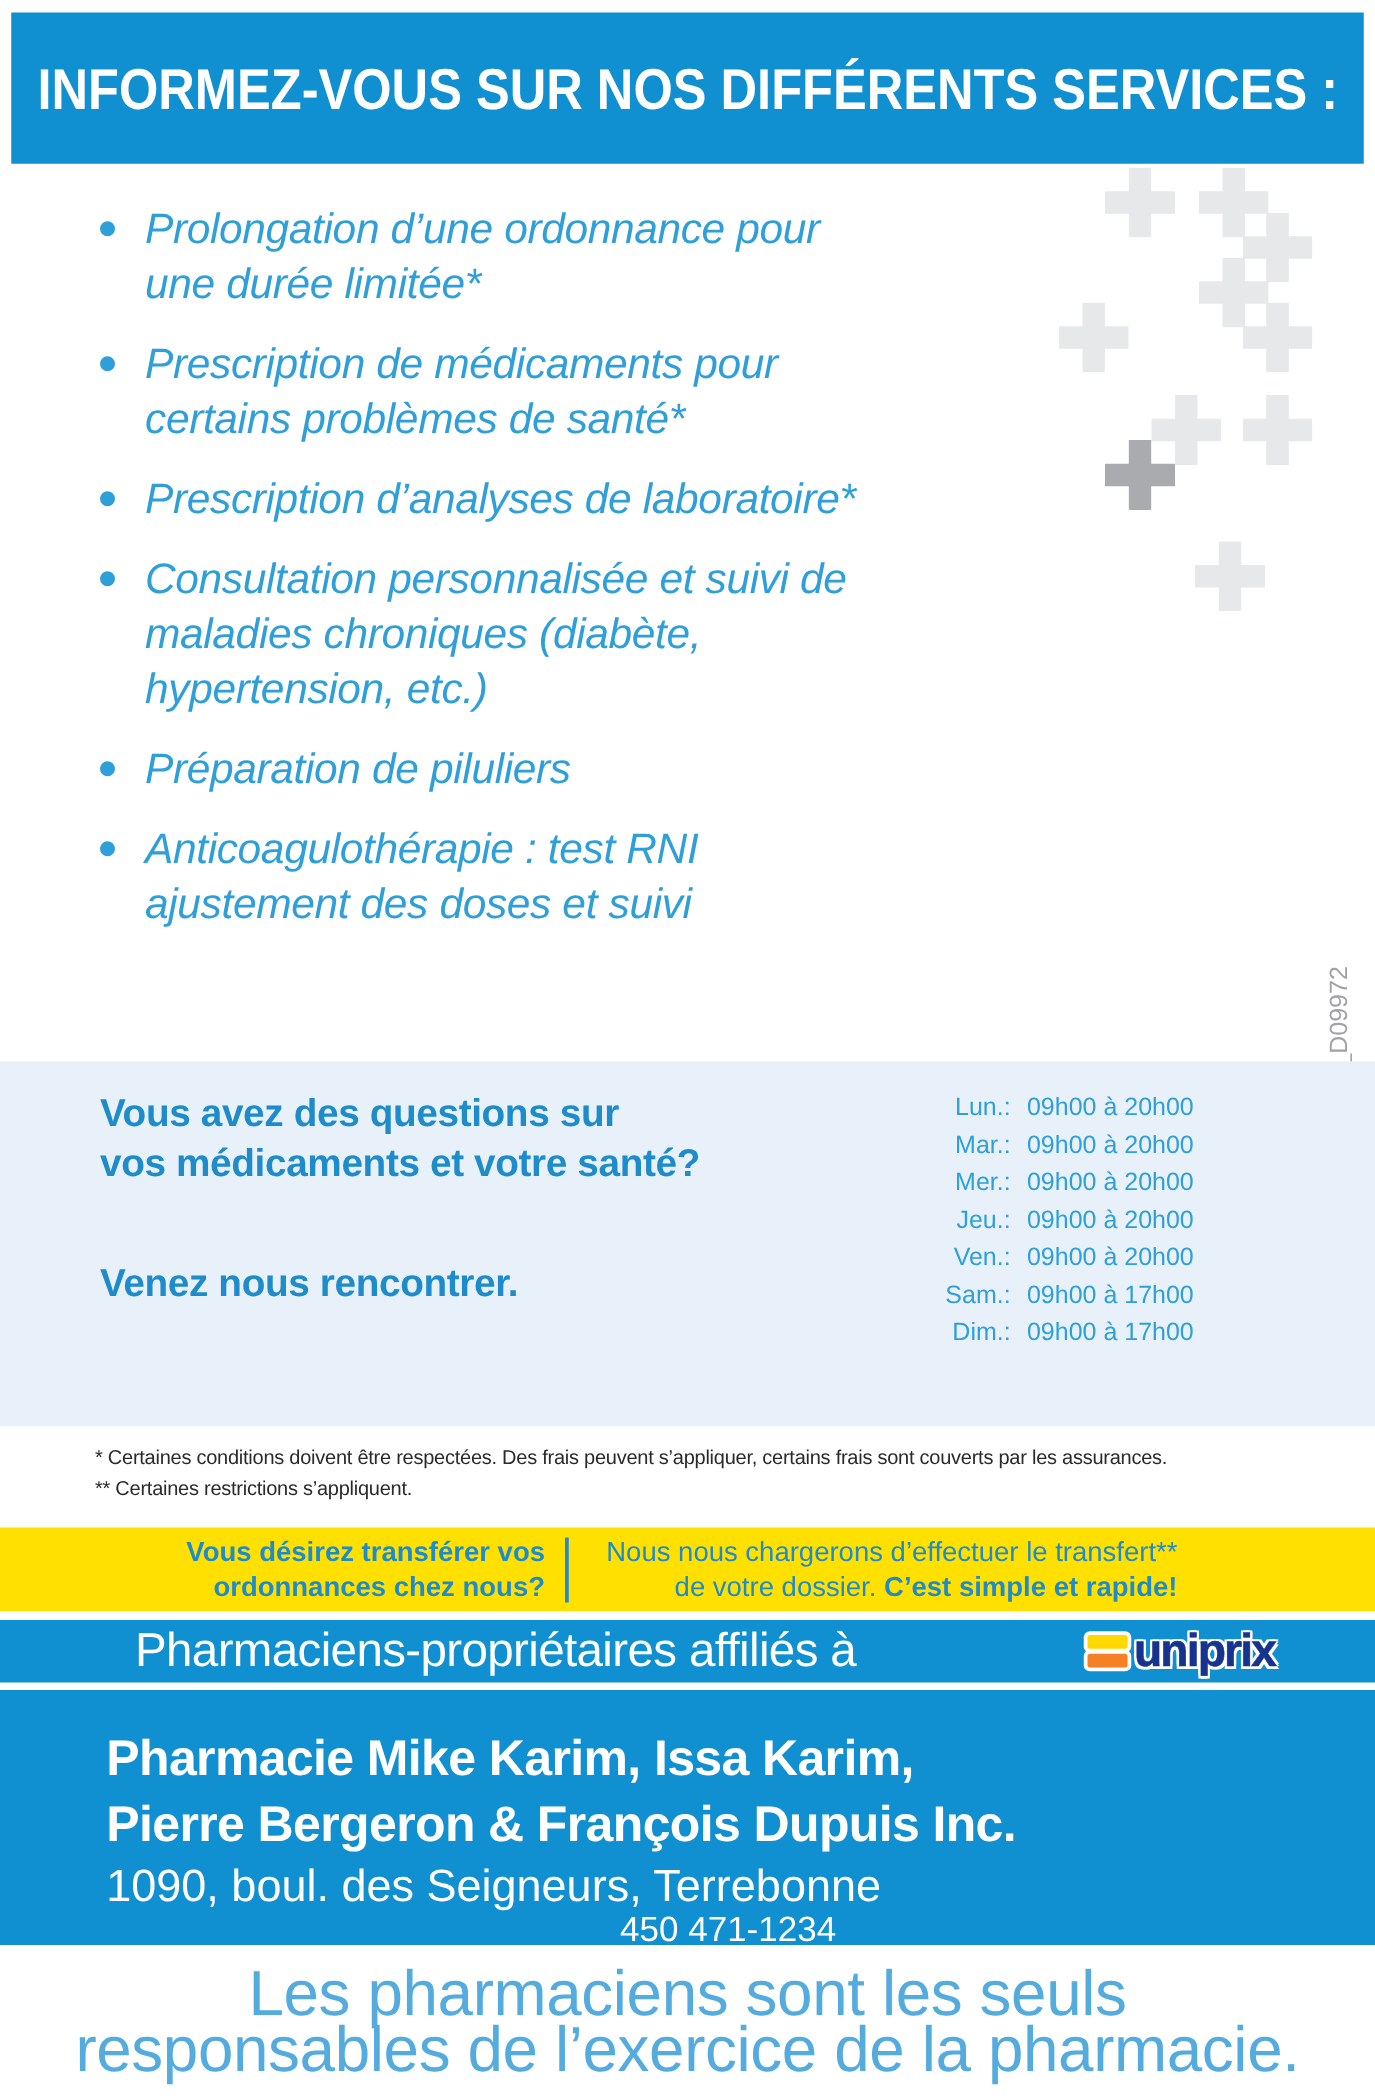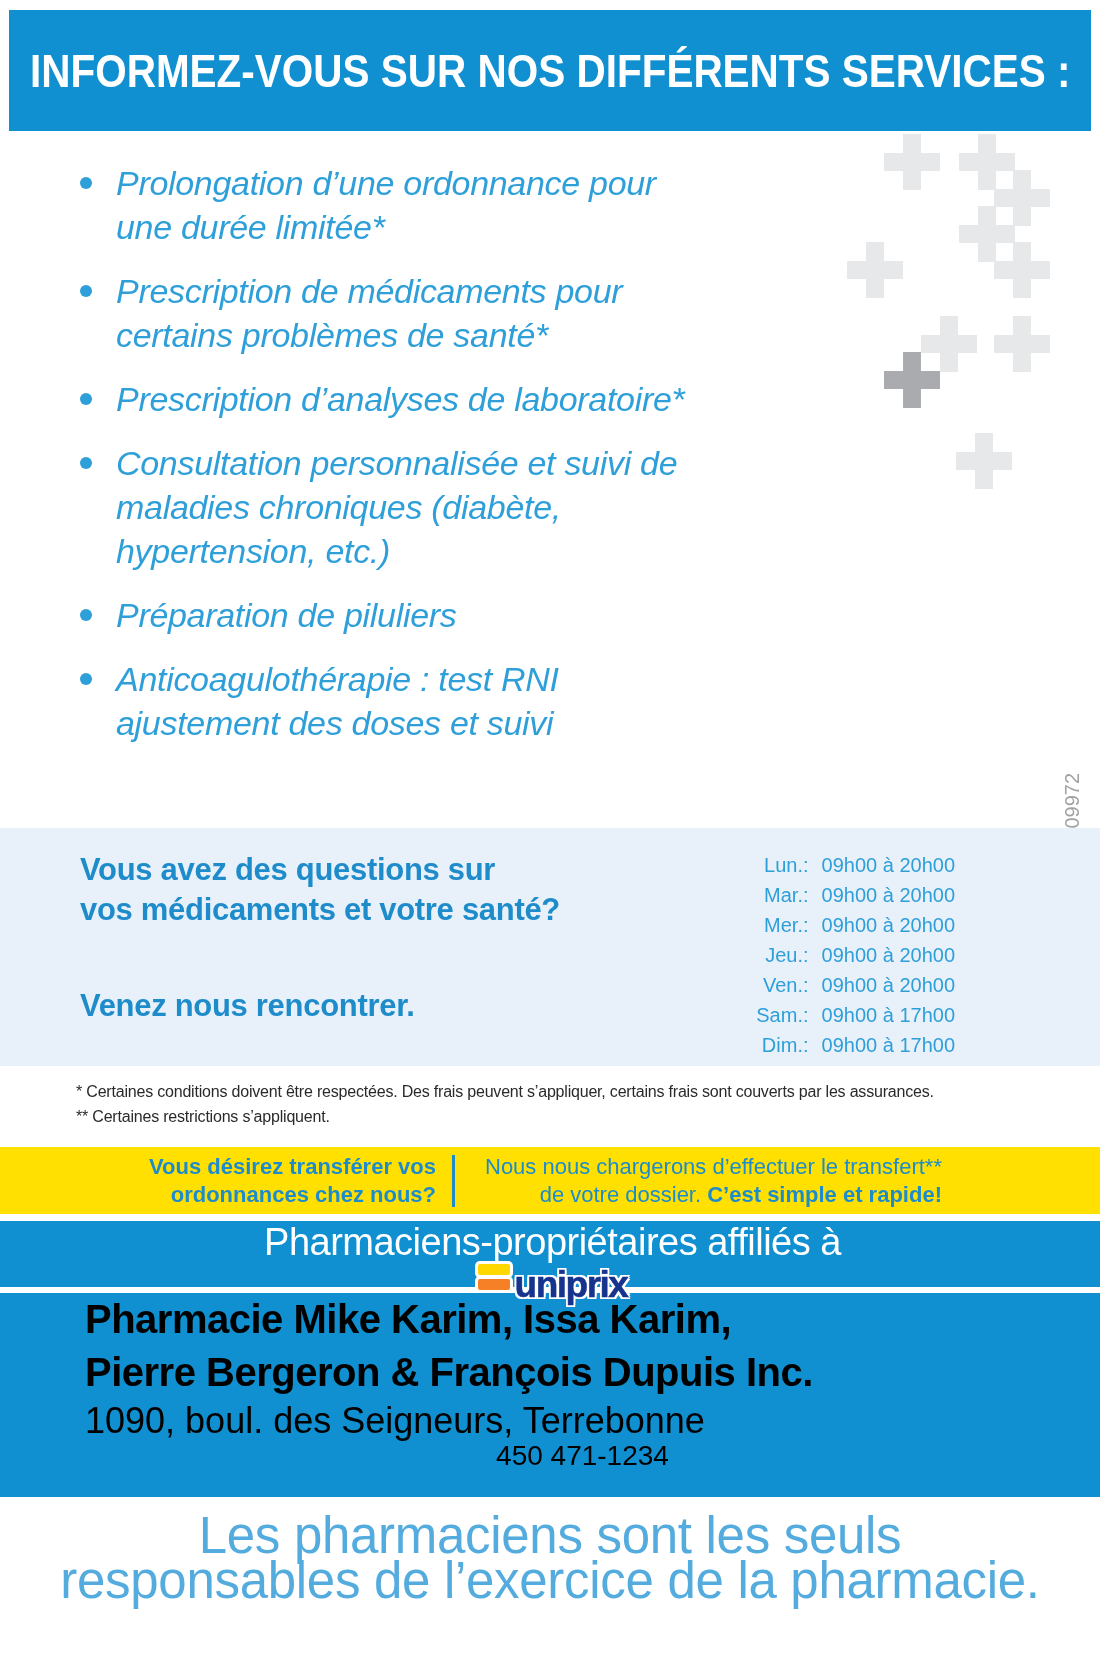--- a/index.html
+++ b/index.html
@@ -52,21 +52,21 @@
 
   
   .code {
     position:absolute; left:1072px; top:848px;
     transform:translate(-50%,-50%) rotate(-90deg);
     color:var(--code-gray, #A0A2A4); font-size:20px; white-space:nowrap; z-index:1;
   }
 
   
   .panel {
-    margin-top:83px; height:238px; background:var(--panel-bg, #E8F1F9);
+    margin-top:104px; height:292px; background:var(--panel-bg, #E8F1F9);
     display:flex; justify-content:space-between;
     padding:22px 145px 0 80px; position:relative; z-index:2;
   }
   .question, .invite {
     color:var(--bold-blue, #1E8CCB); font-weight:700; font-size:31px;
     line-height:40px; white-space:pre-line; letter-spacing:-0.3px;
   }
   .invite { margin-top:56px; }
   .hours { color:var(--light-blue-text, #2E9FD9); font-size:20px; }
   .hrow { display:flex; line-height:30px; }
@@ -94,43 +94,42 @@
     width:3px; height:52px; background:var(--bold-blue, #1E8CCB);
     margin:0 30px 0 16px;
   }
   .tr-line {
     color:var(--bold-blue, #1E8CCB); font-size:22px; line-height:28px;text-align:right;
   }
   .tr-line .bold { font-weight:700; }
 
   
   .affiliation {
-    margin-top:7px; height:66px; background:var(--primary-blue, #1090D0);
+    margin-top:7px; height:50px; background:var(--primary-blue, #1090D0);
     display:flex; align-items:center; justify-content:space-between;
-    padding:0 80px 0 85px;
-    flex-direction:column;
+    padding:0 80px 0 108px;
   }
   .affiliation-label { color:#fff; font-size:38px; font-weight:400; letter-spacing:-0.5px; }
-  .uniprix { display:flex; align-items:flex-start; gap:3px; }
+  .uniprix { display:flex; align-items:center; gap:3px; }
   .bars { display:flex; flex-direction:column; gap:4px; margin-right:2px; }
   .bar { width:32px; height:11px; border-radius:2px; box-shadow:0 0 0 3px #fff; }
   .bar.y { background:var(--logo-yellow, #FFD800); }
   .bar.o { background:var(--logo-orange, #F58025); }
   .wordmark {
     font-weight:700; font-size:37px; letter-spacing:-1.5px;
     color:var(--logo-navy, #16338E);
     -webkit-text-stroke:0.5px var(--logo-navy, #16338E);
     text-shadow:-2px 0 #fff, 2px 0 #fff, 0 -2px #fff, 0 2px #fff,
                 -2px -2px #fff, 2px 2px #fff, -2px 2px #fff, 2px -2px #fff;
   }
 
   
   .pharmacy {
     margin-top:6px; height:204px; background:var(--primary-blue, #1090D0);
-    padding:0 20px 0 85px; color:#000000;
+    padding:29px 20px 0 85px; color:#ffffff;
   }
   .pharm-name {
     font-weight:700; font-size:40px; line-height:53px;
     white-space:pre-line; letter-spacing:-0.5px;
   }
   .pharm-addr { margin-top:4px; font-size:36px; line-height:35px; font-weight:400; }
   .pharm-phone { font-size:28px; line-height:35px; font-weight:400;text-align:center; }
 
   
   .disclaimer {

